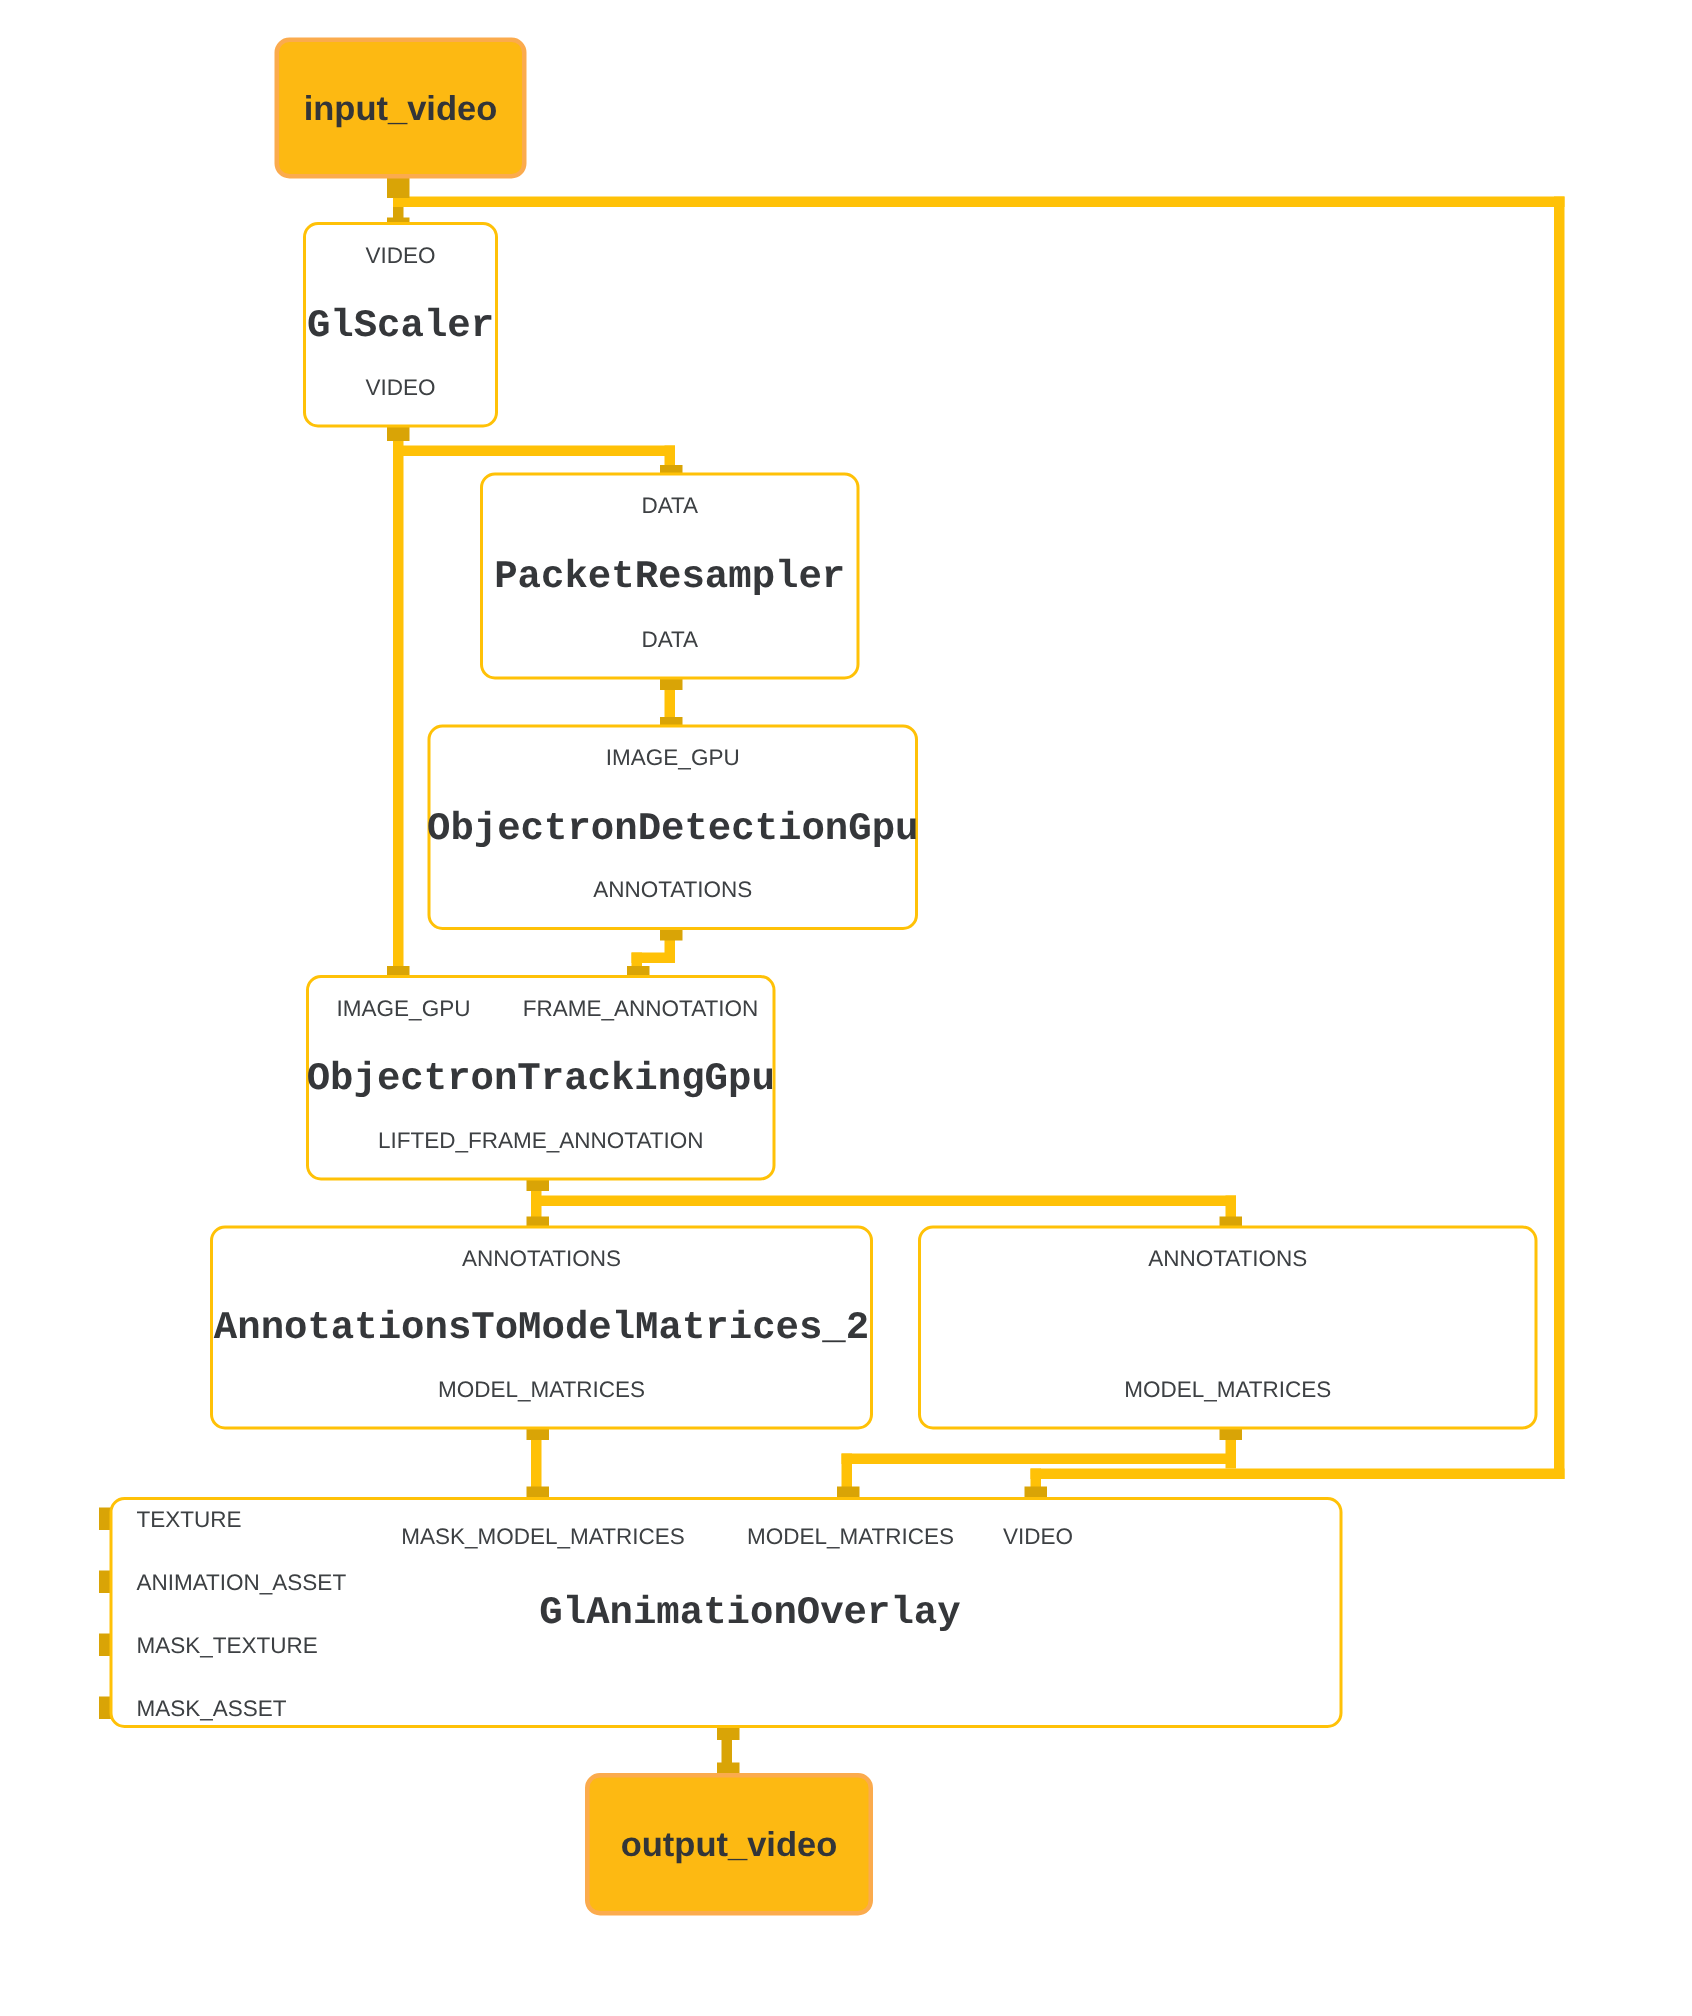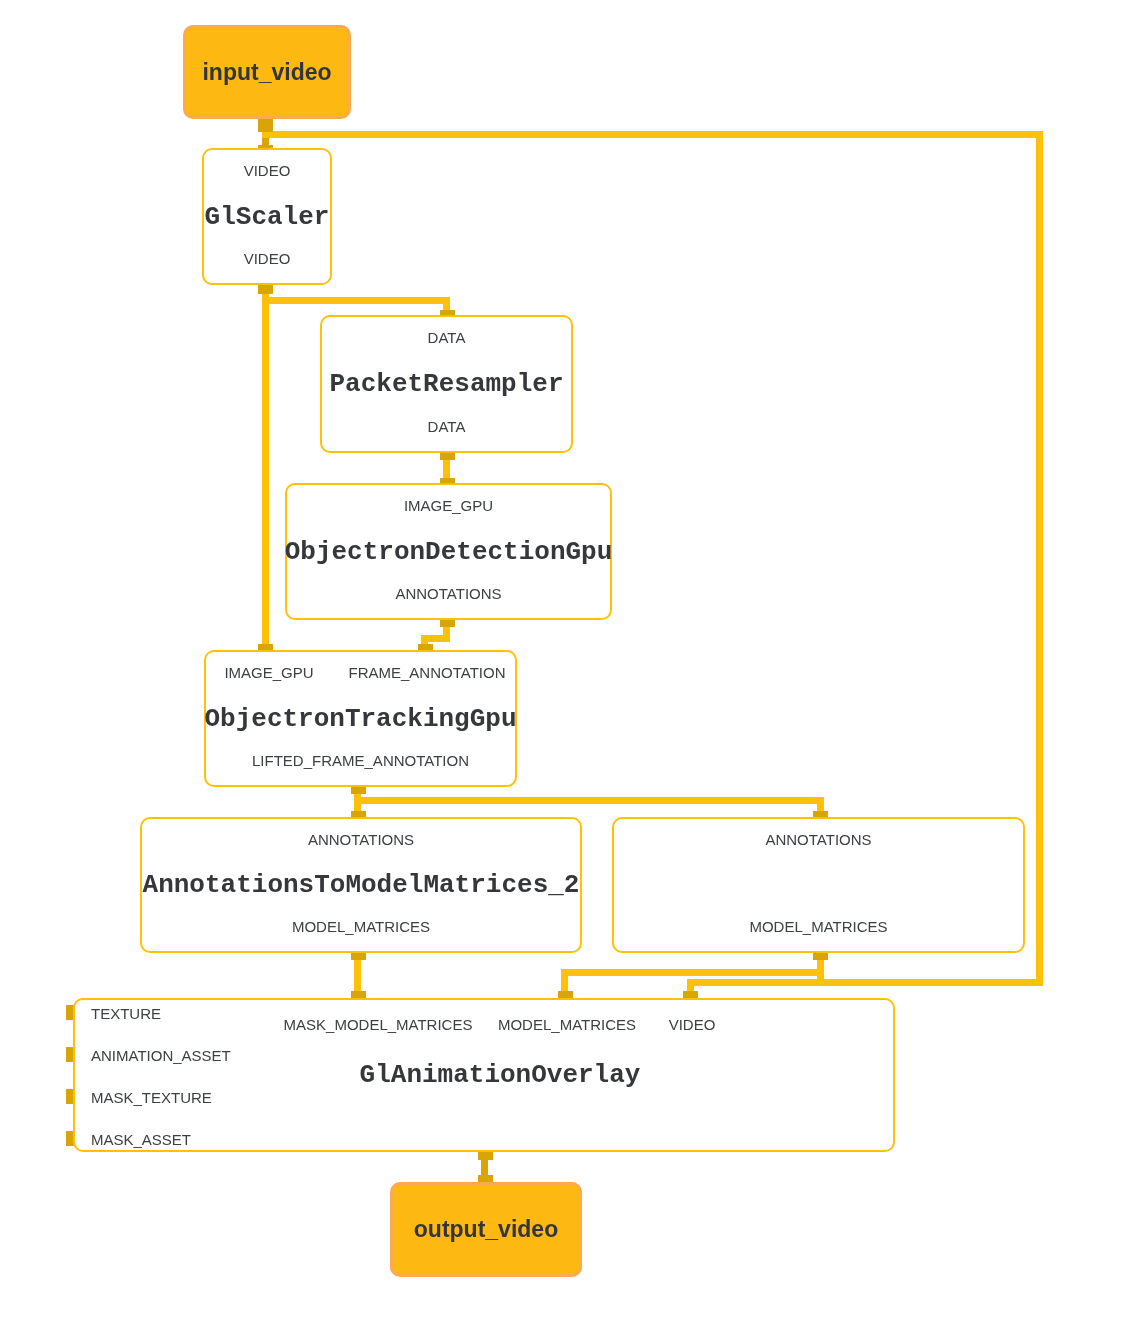--- a/index.html
+++ b/index.html
@@ -140,21 +140,21 @@
     <div class="title">AnnotationsToModelMatrices_2</div>
     <span class="port-label pl-center pl-bottom">MODEL_MATRICES</span>
   </div>
 
   <div class="node" style="left:612px;top:817px;width:413px;height:136px;">
     <span class="port-label pl-center pl-top">ANNOTATIONS</span>
     <span class="port-label pl-center pl-bottom">MODEL_MATRICES</span>
   </div>
 
   <div class="node" style="left:73px;top:998px;width:822px;height:154px;">
-    <span class="port-label pl-abs" style="left:287px;top:16px;margin-left:16px;">MASK_MODEL_MATRICES</span>
+    <span class="port-label pl-abs" style="left:287px;top:16px;">MASK_MODEL_MATRICES</span>
     <span class="port-label pl-abs" style="left:492px;top:16px;">MODEL_MATRICES</span>
     <span class="port-label pl-abs" style="left:617px;top:16px;">VIDEO</span>
     <span class="port-label" style="left:16px;top:5px;">TEXTURE</span>
     <span class="port-label" style="left:16px;top:47px;">ANIMATION_ASSET</span>
     <span class="port-label" style="left:16px;top:89px;text-align:center;">MASK_TEXTURE</span>
     <span class="port-label" style="left:16px;top:131px;">MASK_ASSET</span>
     <div class="title" style="top:50%;margin-left:16px;">GlAnimationOverlay</div>
   </div>
 
   <div class="terminal" style="left:390px;top:1182px;width:192px;height:95px;">

